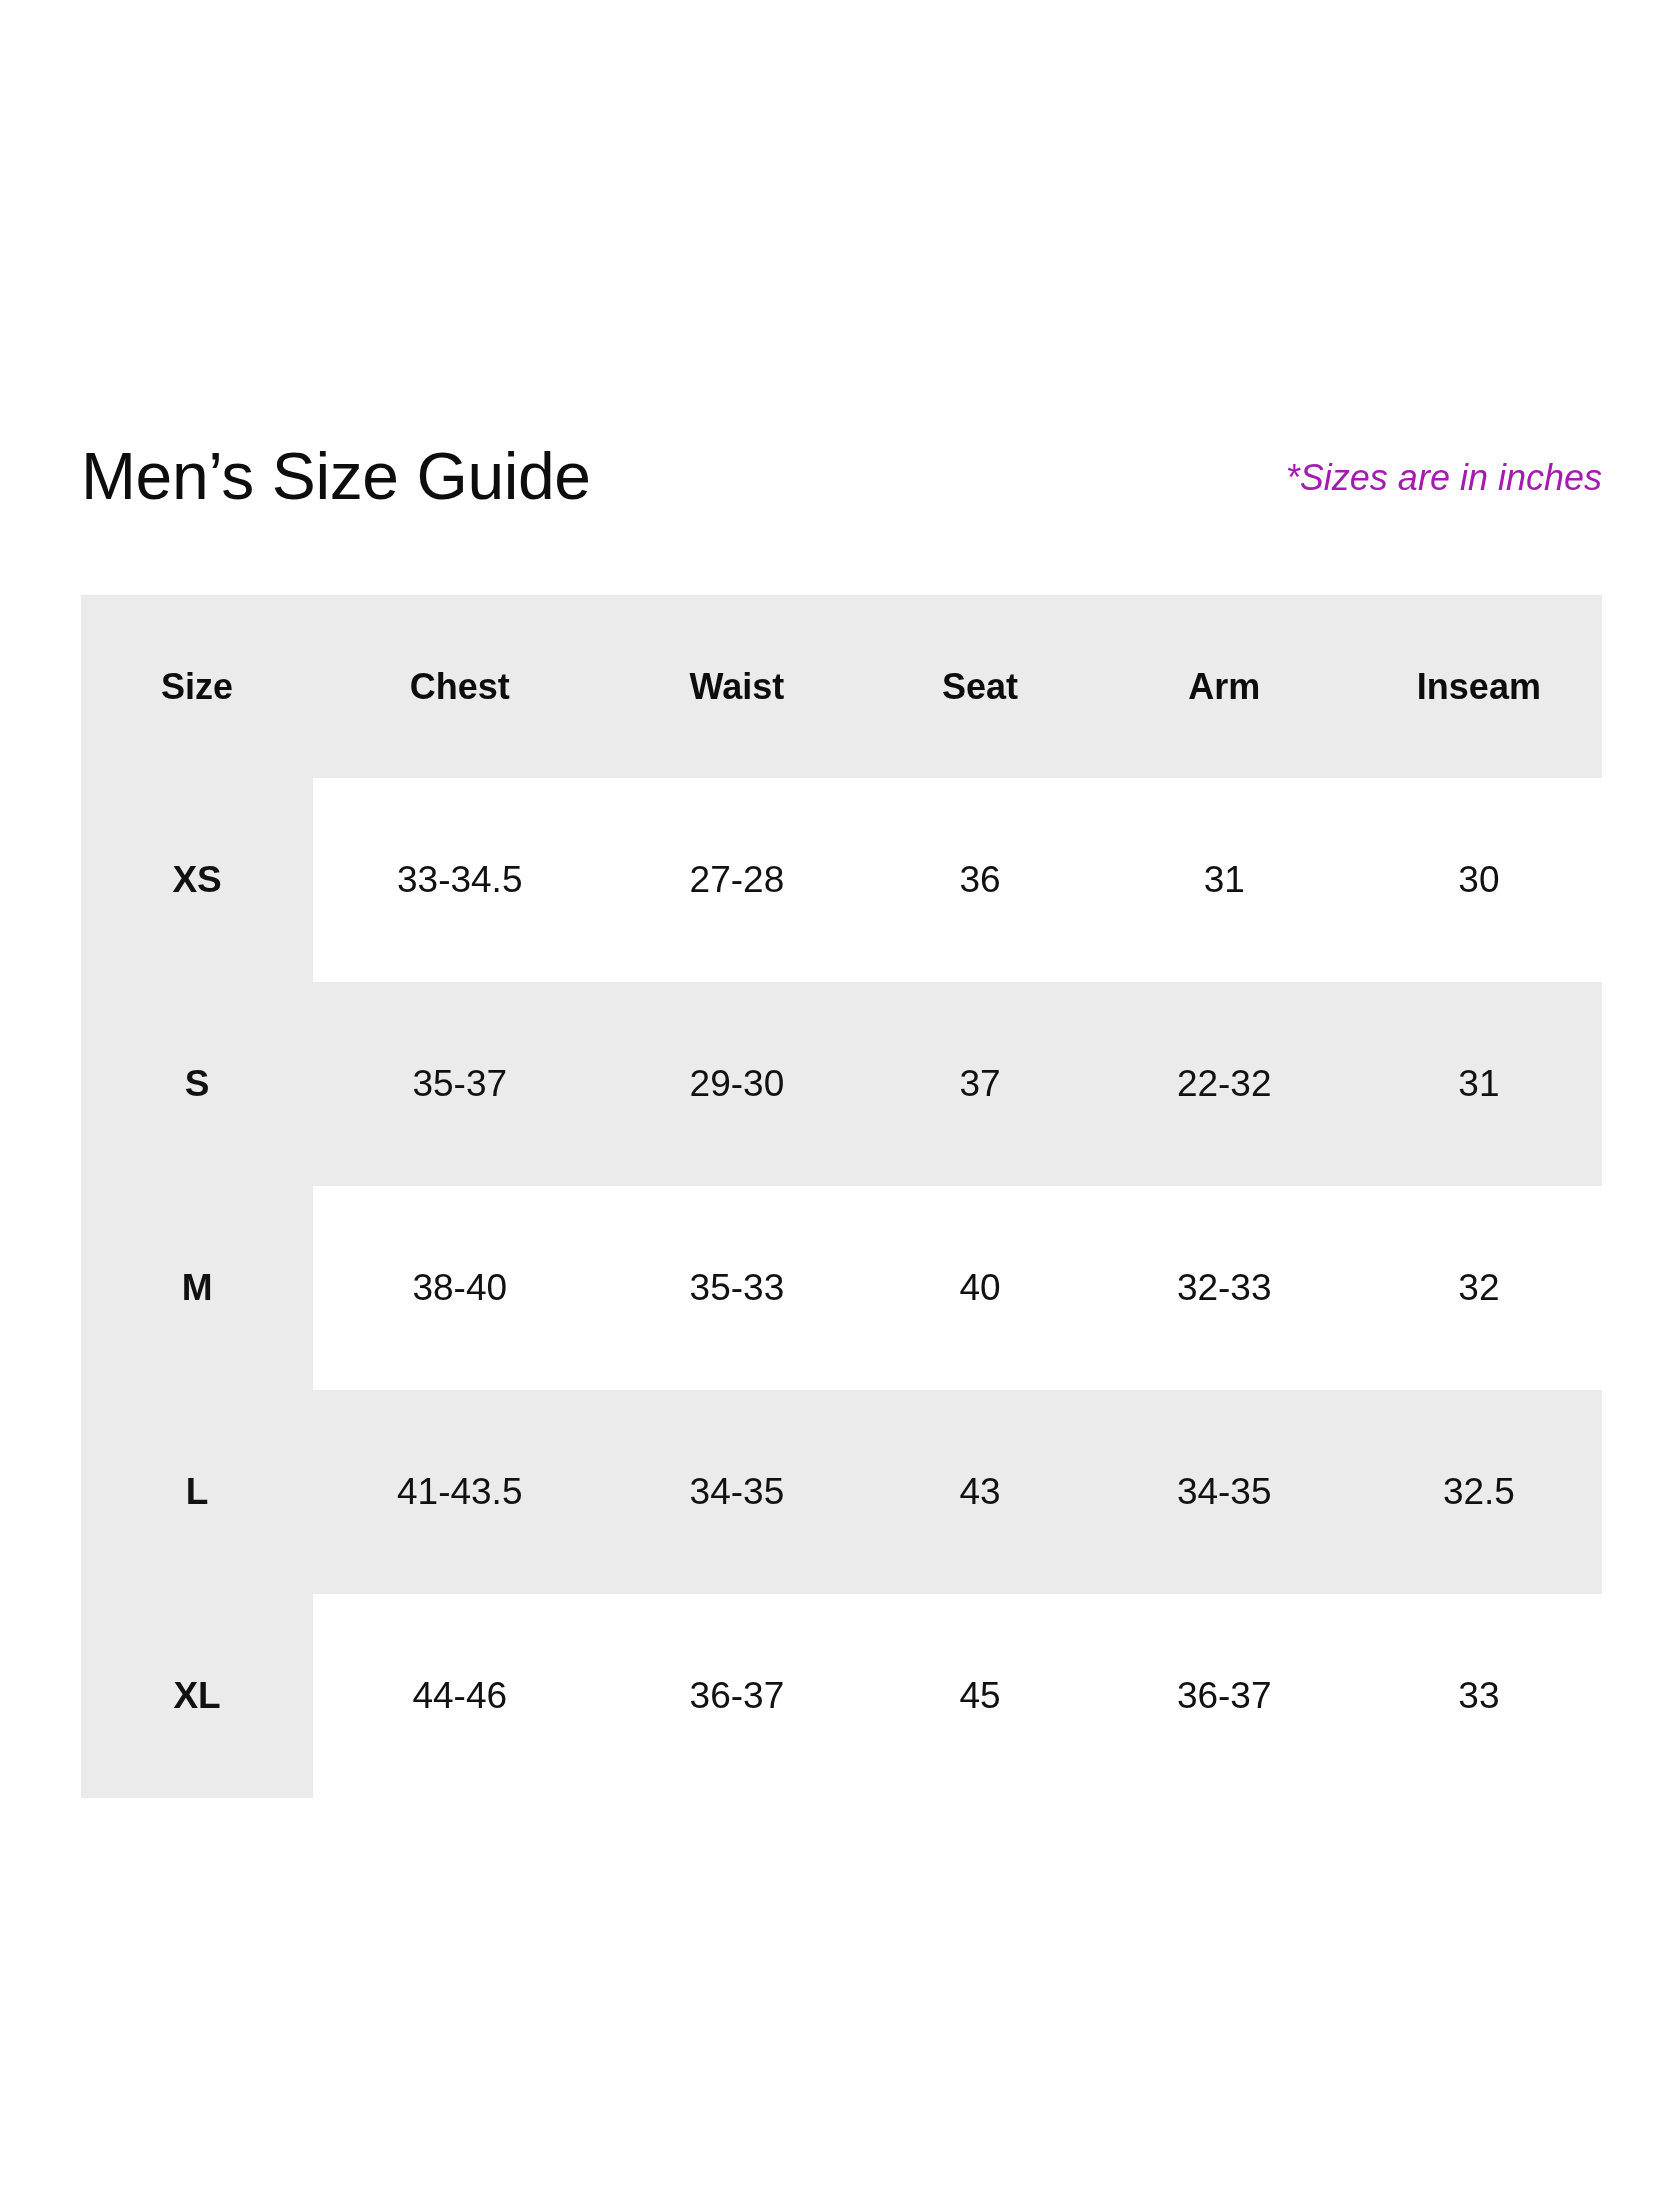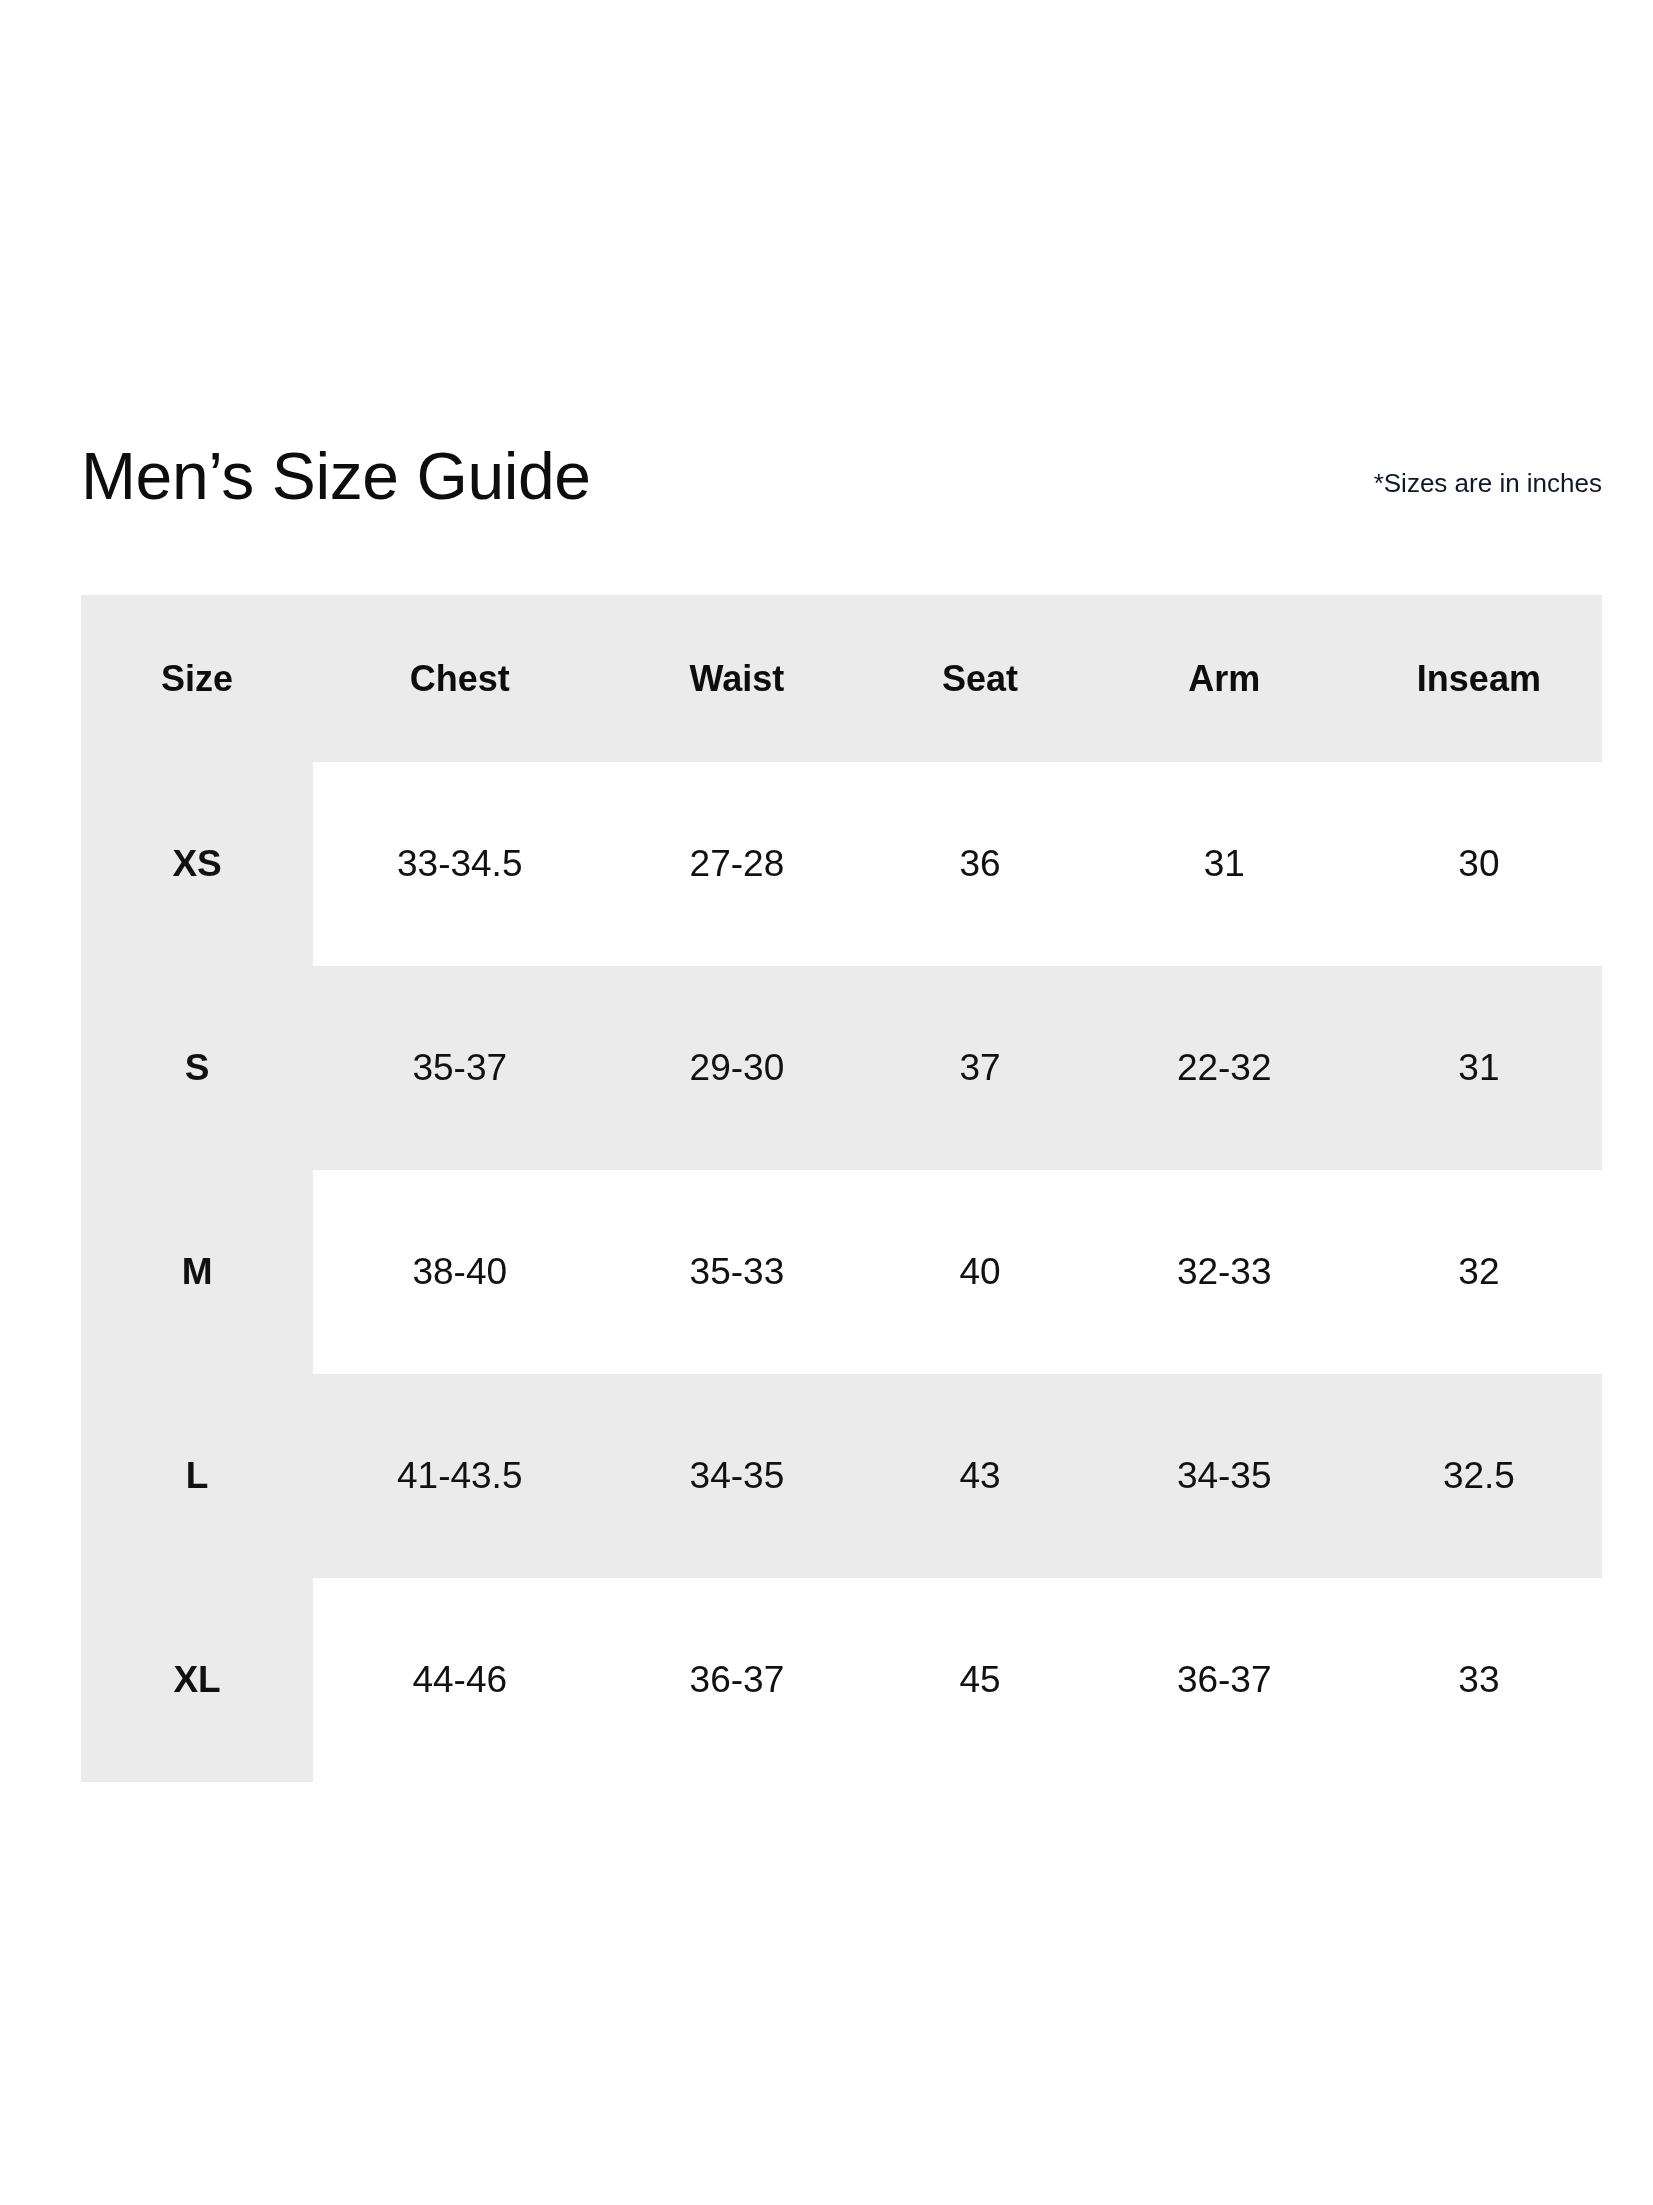--- a/index.html
+++ b/index.html
@@ -34,25 +34,26 @@
   }
   .title {
     font-size: 66px;
     font-weight: 400;
     letter-spacing: -0.4px;
     line-height: 1;
     color: #0d0d0d;
     white-space: nowrap;
   }
   .note {
-    font-size: 26px;
+    font-size: 36px;
     font-weight: 400;
-    color: #0f172a;
+    color: #a21caf;
     white-space: nowrap;
     padding-bottom: 10.2px;
+    font-style: italic;
   }
   .table-wrap {
     position: absolute;
     left: 81px;
     top: 595px;
     width: 1521px;
   }
   table.size-table {
     border-collapse: collapse;
     width: 1521px;
@@ -66,21 +67,21 @@
   table.size-table col.c5 { width: 246px; }
 
   thead th {
     background: #ebebeb;
     height: 167px;
     font-size: 36px;
     font-weight: bold;
     text-align: center;
     vertical-align: middle;
     color: #0d0d0d;
-    padding: 0;
+    padding: 8px;
   }
   tbody td {
     height: 204px;
     font-size: 37px;
     font-weight: 400;
     text-align: center;
     vertical-align: middle;
     color: #111111;
     padding: 0;
     background: #ffffff;

